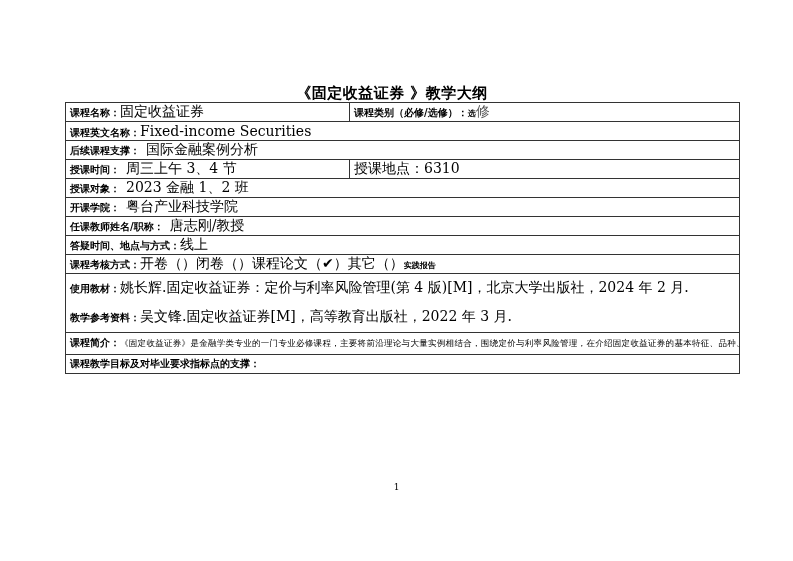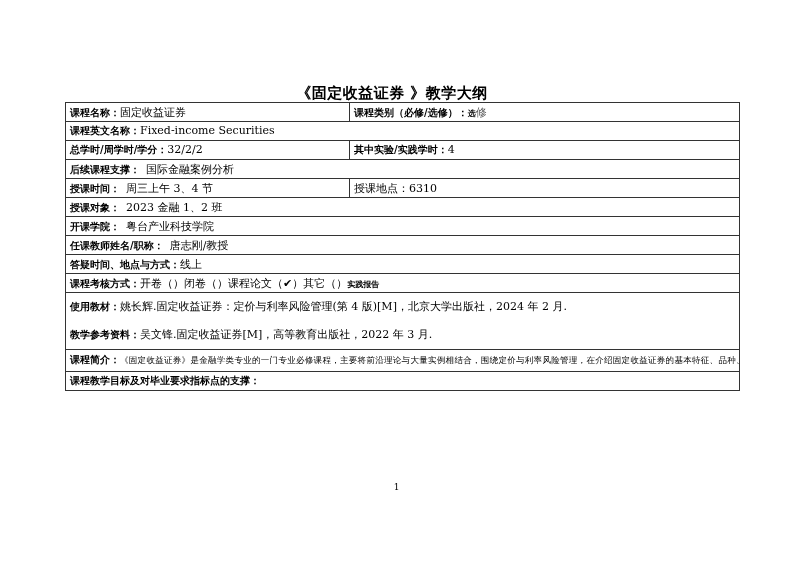--- a/index.html
+++ b/index.html
@@ -6,21 +6,21 @@
   body { width: 793px; height: 561px; position: relative; overflow: hidden;
          font-family: "DejaVu Serif", "Liberation Serif", serif; color: #000; }
   .title { position: absolute; top: 84px; left: 0; width: 784px; text-align: center;
            font-family: "DejaVu Sans", "Liberation Sans", sans-serif; font-weight: bold;
            font-size: 15px; letter-spacing: 0.5px; }
   table.outline { position: absolute; top: 102px; left: 65px; width: 674px;
                   border-collapse: collapse; border: 1.5px solid #222; table-layout: fixed; }
   table.outline td { border: 1px solid #333; padding: 0 4px; font-size: 8.5px;
                      height: 18px; vertical-align: middle; white-space: nowrap; overflow: hidden; }
   .lbl { font-family: "DejaVu Sans", "Liberation Sans", sans-serif; font-weight: bold; font-size: 10px; }
-  .val { font-family: "DejaVu Serif", "Liberation Serif", serif; font-size: 11px; }
+  .val { font-family: "DejaVu Serif", "Liberation Serif", serif; font-size: 14px; }
   .valb { font-family: "DejaVu Sans", "Liberation Sans", sans-serif; font-weight: bold; font-size: 8px; }
   .gap { display: inline-block; width: 6px; }
   td.multi { white-space: normal; vertical-align: top; padding-top: 3px; padding-bottom: 3px; line-height: 27px; }
   td.intro { white-space: normal; vertical-align: top; padding: 3px 4px 18px 4px; line-height: 19.5px; }
   .intro-text { font-size: 8.5px; letter-spacing: 0.3px; }
   .pageno { position: absolute; top: 482px; left: 0; width: 793px; text-align: center; font-size: 9px; }
 </style>
 </head>
 <body>
 
@@ -36,28 +36,20 @@
     <td>
       <span class="lbl">课程名称：</span><span class="val">固定收益证券</span>
     </td>
     <td>
       <span class="lbl">课程类别（必修/选修）：</span><span class="valb">选</span><span class="val" style="color:#555">修</span>
     </td>
   </tr>
   <tr>
     <td colspan="2">
       <span class="lbl">课程英文名称：</span><span class="val">Fixed-income Securities</span>
-    </td>
-  </tr>
-  <tr>
-    <td>
-      <span class="lbl">总学时/周学时/学分：</span><span class="val">32/2/2</span>
-    </td>
-    <td>
-      <span class="lbl">其中实验/实践学时：</span><span class="val">4</span>
     </td>
   </tr>
   <tr>
     <td colspan="2">
       <span class="lbl">后续课程支撑：</span><span class="gap"></span><span class="val">国际金融案例分析</span>
     </td>
   </tr>
   <tr>
     <td>
       <span class="lbl">授课时间：</span><span class="gap"></span><span class="val">周三上午 3、4 节</span>

